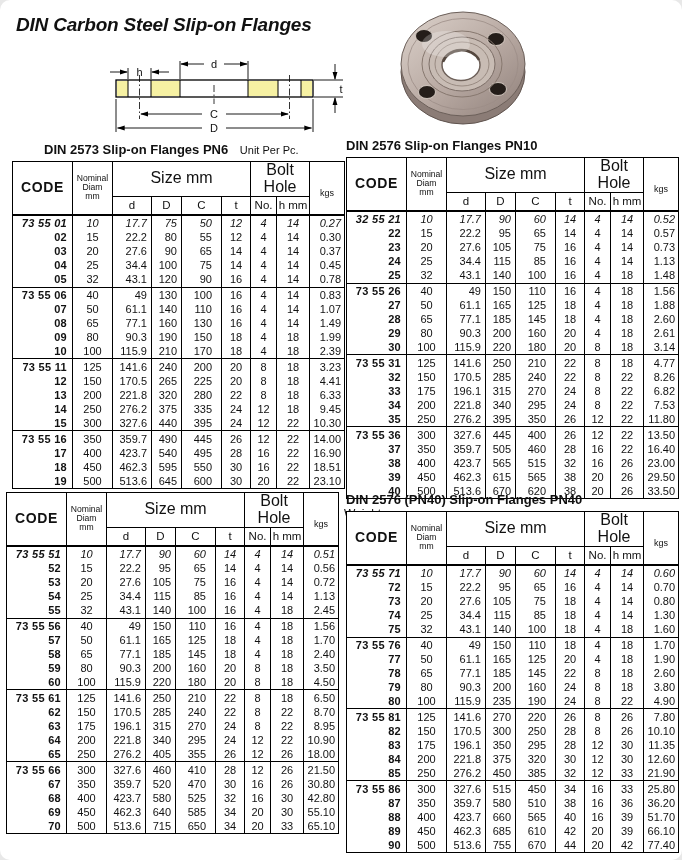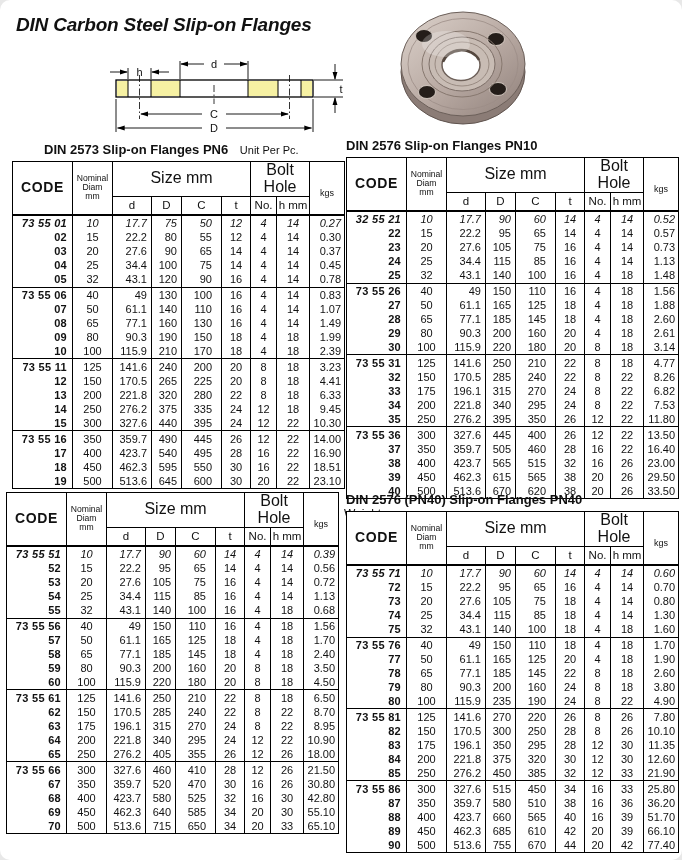--- a/index.html
+++ b/index.html
@@ -710,21 +710,21 @@
       <tbody>
           <tr class="gs">
             <td class="c0">73 55 51</td>
             <td class="c1">10</td>
             <td class="c2">17.7</td>
             <td class="c3">90</td>
             <td class="c4">60</td>
             <td class="c5">14</td>
             <td class="c6">4</td>
             <td class="c7">14</td>
-            <td class="c8">0.39</td>
+            <td class="c8">0.51</td>
           </tr>
           <tr>
             <td class="c0">52</td>
             <td class="c1">15</td>
             <td class="c2">22.2</td>
             <td class="c3">95</td>
             <td class="c4">65</td>
             <td class="c5">14</td>
             <td class="c6">4</td>
             <td class="c7">14</td>
@@ -754,21 +754,21 @@
           </tr>
           <tr>
             <td class="c0">55</td>
             <td class="c1">32</td>
             <td class="c2">43.1</td>
             <td class="c3">140</td>
             <td class="c4">100</td>
             <td class="c5">16</td>
             <td class="c6">4</td>
             <td class="c7">18</td>
-            <td class="c8">0.68</td>
+            <td class="c8">2.45</td>
           </tr>
           <tr class="gs">
             <td class="c0">73 55 56</td>
             <td class="c1">40</td>
             <td class="c2">49</td>
             <td class="c3">150</td>
             <td class="c4">110</td>
             <td class="c5">16</td>
             <td class="c6">4</td>
             <td class="c7">18</td>

